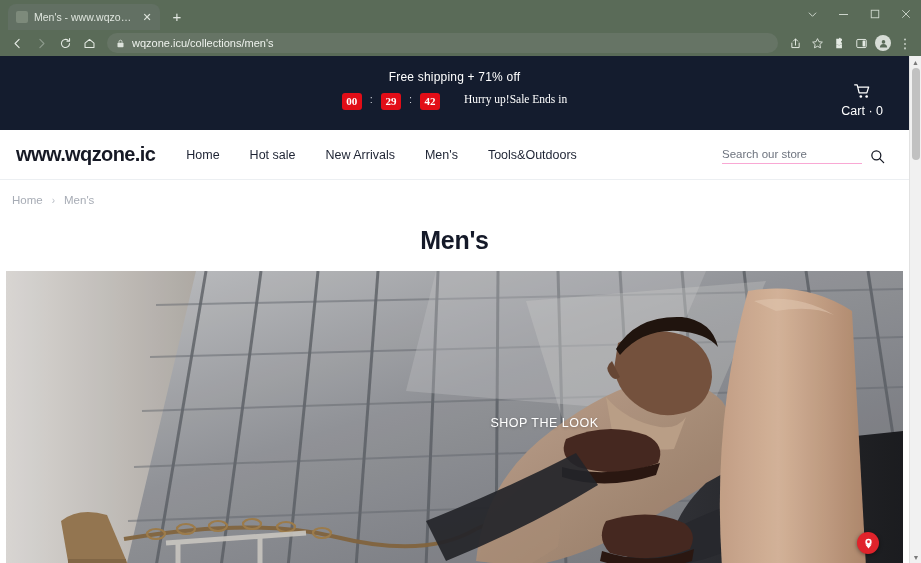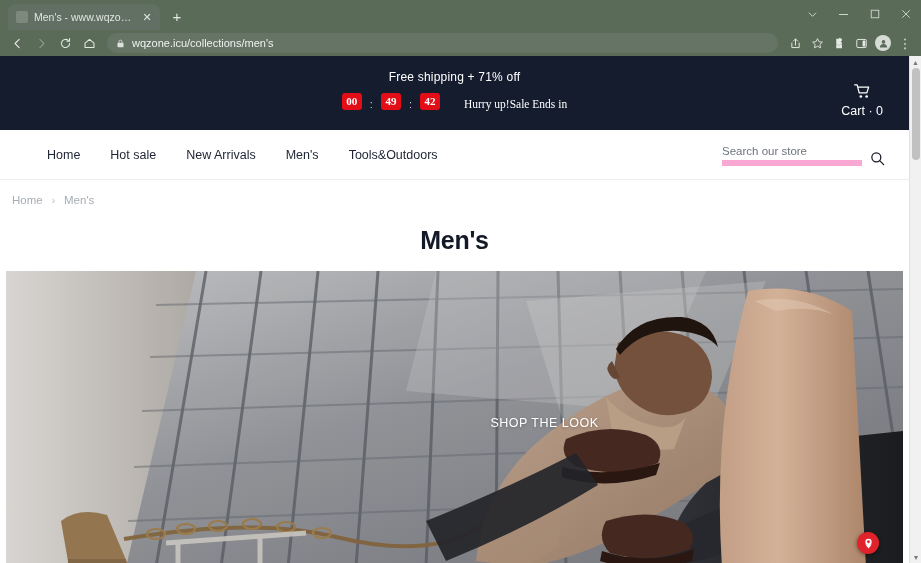--- a/index.html
+++ b/index.html
@@ -53,21 +53,21 @@
   .avatar-btn { width: 16px; height: 16px; border-radius: 50%; background: #d7ddd6; display:flex; align-items:center; justify-content:center; }
 
   
   .viewport { position: absolute; left: 0; top: 56px; width: 921px; height: 507px; background: #fff; overflow: hidden; }
   .page { width: 909px; }
 
   
   .announce { background: #141c2e; color: #fff; padding: 10px 0 12px; }
   .announce-line { text-align: center; font-size: 12px; letter-spacing: .2px; padding-top: 4px; }
   .announce-row { position: relative; height: 34px; display: flex; align-items: center; justify-content: center; }
-  .countdown { display: flex; align-items: flex-end; gap: 8px; }
+  .countdown { display: flex; align-items: flex-start; gap: 8px; }
   .cd-box {
     background: #e20d17; color: #fff; font-family: "Liberation Serif", serif;
     font-weight: bold; font-size: 11px; border-radius: 3px;
     min-width: 20px; height: 17px; line-height: 17px; text-align: center; padding: 0 4px;
   }
   .cd-sep { color: #c9ccd4; font-size: 11px; }
   .cd-msg { font-family: "Liberation Serif", serif; font-size: 11.5px; color: #ffffff; margin-left: 16px; }
   .cart {
     position: absolute; right: 26px; top: 50%; transform: translateY(-50%);
     display: flex; align-items: center; gap: 5px; font-size: 12.5px; color: #fff; flex-direction: column;
@@ -77,21 +77,21 @@
   
   .siteheader {
     height: 50px; display: flex; align-items: center; padding: 0 16px; background: #fff;
     border-bottom: 1px solid #eceff2;
   }
   .logo { font-size: 20px; font-weight: bold; color: #161925; letter-spacing: -.6px; white-space: nowrap; }
   .mainnav { display: flex; align-items: center; gap: 0; margin-left: 16px; }
   .mainnav a { font-size: 12.5px; color: #1d2333; text-decoration: none; padding: 6px 15px; white-space: nowrap; }
   .searchwrap { margin-left: auto; display: flex; align-items: flex-end; gap: 8px; padding-right: 8px; }
   .searchbox {
-    width: 140px; border: none; border-bottom: 6px solid #f9a8d4; background: transparent;
+    width: 140px; border: none; border-bottom: 1px solid #f9a8d4; background: transparent;
     font-size: 11.5px; color: #444; padding: 2px 0 3px; font-family: "Liberation Sans", sans-serif; outline: none;
   }
   .searchbox::placeholder { color: #6d737e; }
   .search-icon { color: #131722; }
   .search-icon svg { display:block; }
 
   
   .crumbs { display: flex; align-items: center; gap: 9px; padding: 14px 0 12px 12px; font-size: 11.5px; color: #a7acb5; }
   .crumbs a { color: #a7acb5; text-decoration: none; }
   .crumb-sep { color: #b8bdc5; font-size: 10px; }
@@ -226,39 +226,40 @@
 
   <div class="viewport">
     <div class="page">
 
       <div class="announce">
         <div class="announce-line">Free shipping + 71% off</div>
         <div class="announce-row">
           <div class="countdown">
             <span class="cd-box">00</span>
             <span class="cd-sep">:</span>
-            <span class="cd-box">49</span>
+            <span class="cd-box">29</span>
             <span class="cd-sep">:</span>
             <span class="cd-box">42</span>
             <span class="cd-msg">Hurry up!Sale Ends in</span>
           </div>
           <div class="cart">
             <span>
               <svg width="17" height="15" viewBox="0 0 20 18">
                   <path d="M0.6 1h3l2.4 9.6h9.2l2.2-7H5.2" stroke="#fff" stroke-width="1.5" fill="none" stroke-linecap="round" stroke-linejoin="round"></path>
                   <circle cx="8" cy="15" r="1.6" fill="#fff"></circle>
                   <circle cx="15" cy="15" r="1.6" fill="#fff"></circle>
                 </svg>
             </span>
             <span>Cart · 0</span>
           </div>
         </div>
       </div>
 
       <div class="siteheader">
+        <div class="logo">www.wqzone.ic</div>
         <nav class="mainnav">
           <a href="#">Home</a>
           <a href="#">Hot sale</a>
           <a href="#">New Arrivals</a>
           <a href="#">Men's</a>
           <a href="#">Tools&amp;Outdoors</a>
         </nav>
         <div class="searchwrap">
           <input class="searchbox" type="text" placeholder="Search our store" style="">
           <span class="search-icon">

